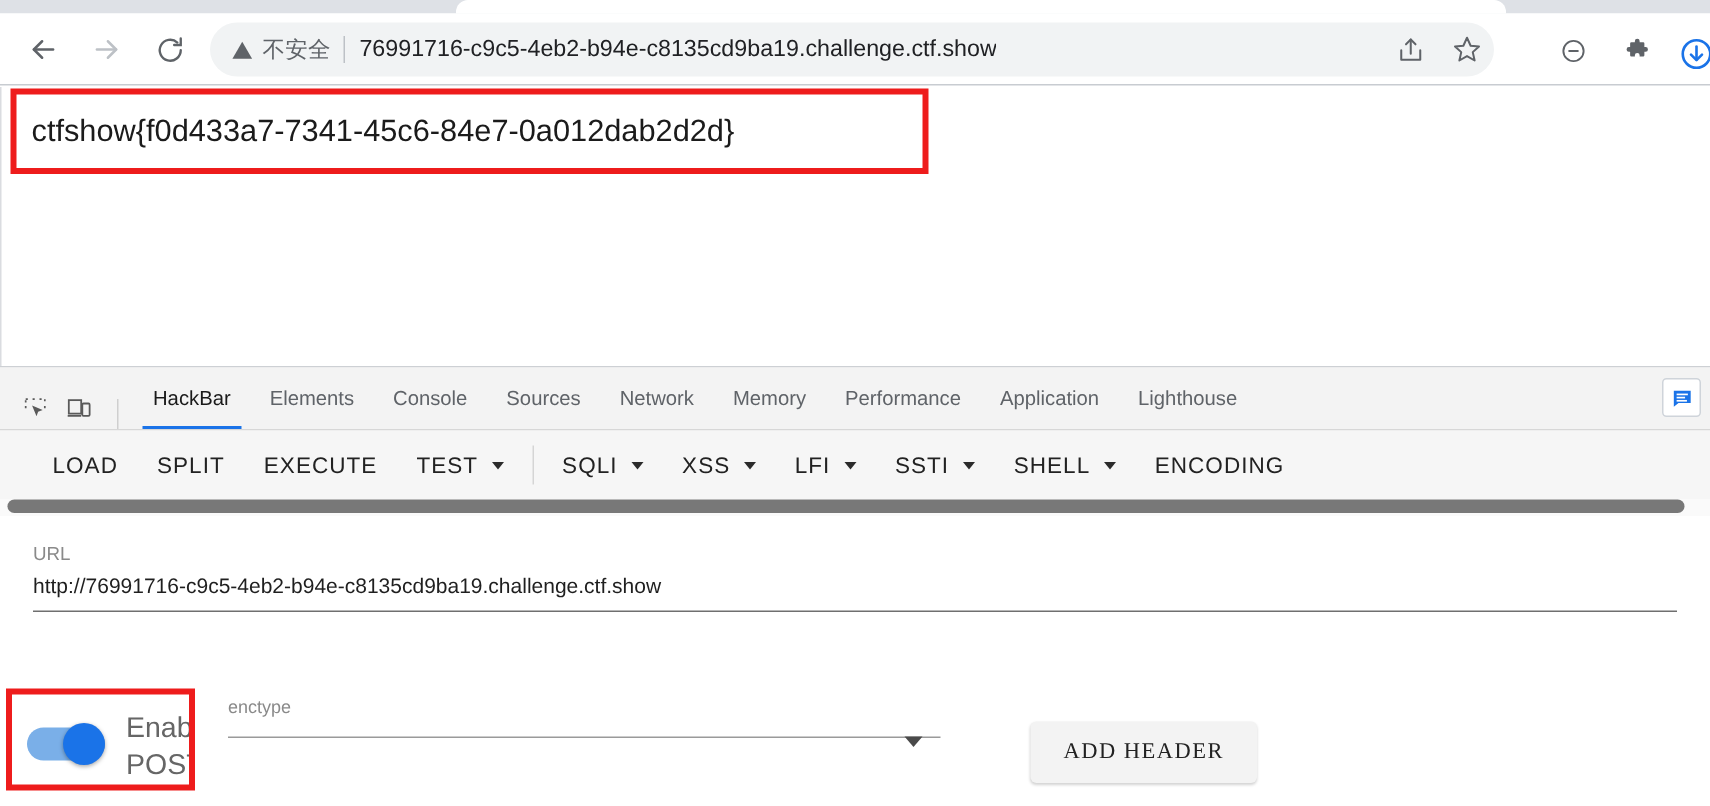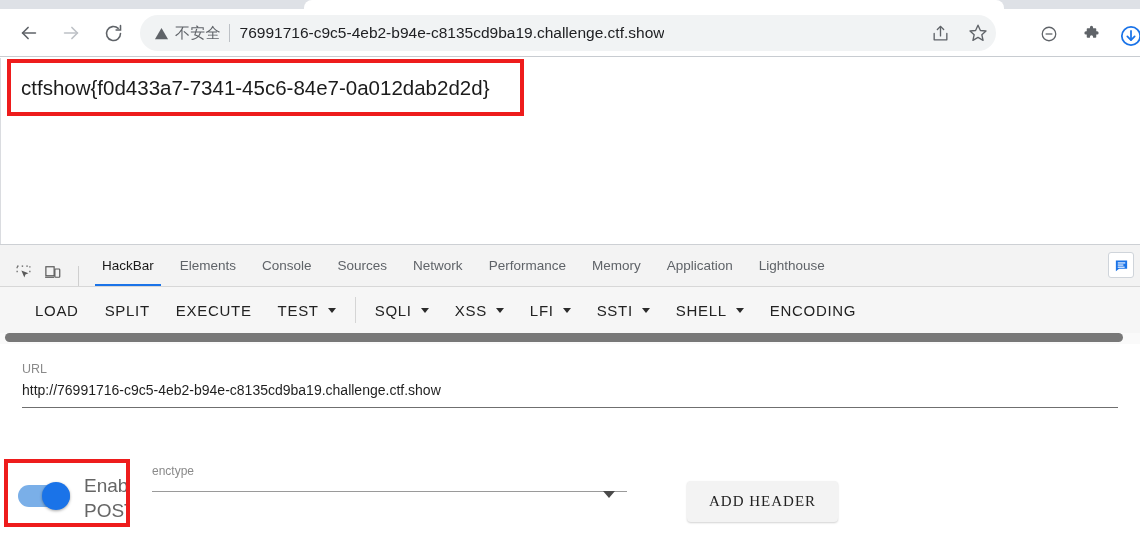--- a/index.html
+++ b/index.html
@@ -57,21 +57,21 @@
   .ext-minus { left: 1040px; }
   .ext-puzzle { left: 1082px; }
   .ext-dl { left: 1120px; color: #1a73e8; }
 
   
   .viewport {
     position: absolute; left: 0; top: 58px; width: 1140px; height: 186px;
     background: #ffffff; border-left: 1px solid #dadce0;
   }
   .flagbox {
-    position: absolute; left: 6px; top: 1px; width: 517px; height: 57px;
+    position: absolute; left: 6px; top: 1px; width: 612px; height: 57px;
     border: 4px solid #ee1c1c; background: #fff;
     display: flex; align-items: center; padding-left: 10px;
   }
   .flagtext { font-size: 20.5px; color: #1b1b1b; white-space: nowrap; }
 
   
   .devtools {
     position: absolute; left: 0; top: 244px; width: 1140px; height: 293px;
     background: #ffffff; border-top: 1px solid #cdd0d4;
   }
@@ -281,24 +281,24 @@
       <div class="dt-tab">
           <span>Console</span>
         </div>
       <div class="dt-tab">
           <span>Sources</span>
         </div>
       <div class="dt-tab">
           <span>Network</span>
         </div>
       <div class="dt-tab">
+          <span>Memory</span>
+        </div>
+      <div class="dt-tab">
           <span>Performance</span>
-        </div>
-      <div class="dt-tab">
-          <span>Memory</span>
         </div>
       <div class="dt-tab">
           <span>Application</span>
         </div>
       <div class="dt-tab">
           <span>Lighthouse</span>
         </div>
 
       <div class="dt-right">
         <div class="dt-msg-btn">

